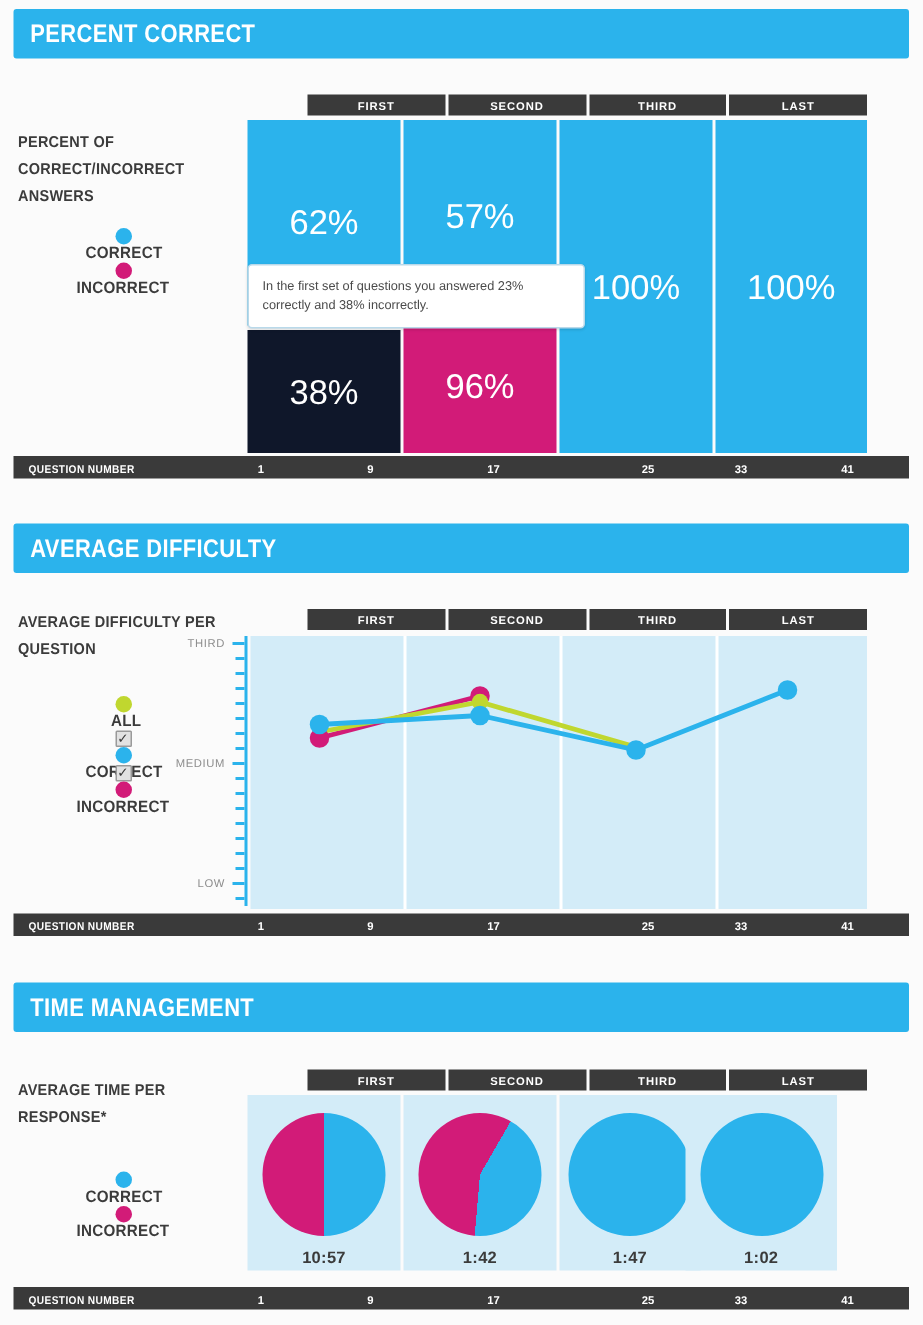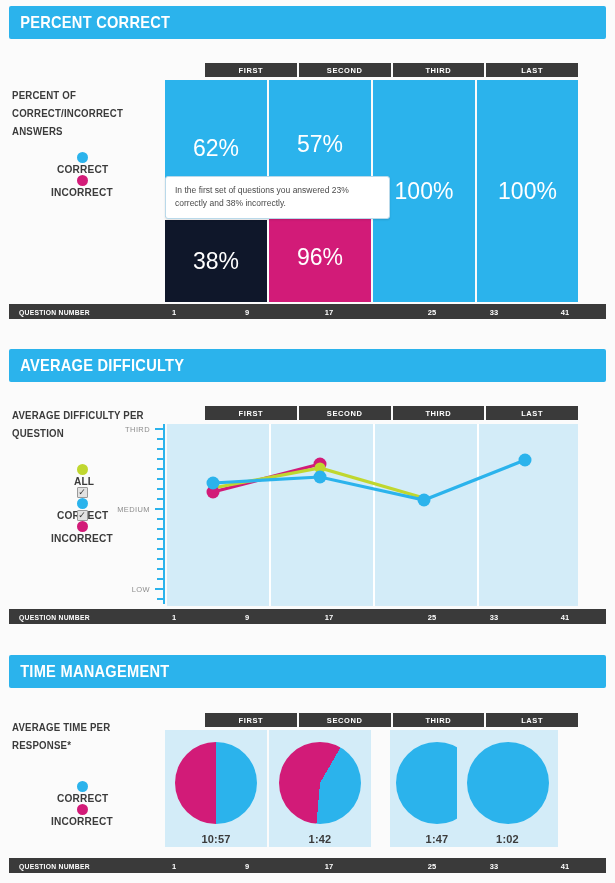--- a/index.html
+++ b/index.html
@@ -402,21 +402,21 @@
          background: conic-gradient(from 180deg, #D21B78 0deg 180deg, #2BB3EC 180deg 360deg);"></div>
     <div class="pie-label">10:57</div>
   </div>
 
   <div class="piecol" style="left:269px; top:730px; width:102px; height:117px">
     <div class="pie" style="width:82px; height:82px;
          background: conic-gradient(from 185deg, #D21B78 0deg 205deg, #2BB3EC 205deg 360deg);"></div>
     <div class="pie-label">1:42</div>
   </div>
 
-  <div class="piecol" style="left:390px; top:730px; width:94px; height:117px">
+  <div class="piecol" style="left:373px; top:730px; width:94px; height:117px">
     <div class="pie" style="width:82px; height:82px; background:#2BB3EC;"></div>
     <div class="pie-label">1:47</div>
   </div>
 
   <div class="piecol" style="left:457px; top:730px; width:101px; height:117px">
     <div class="pie" style="width:82px; height:82px; background:#2BB3EC;"></div>
     <div class="pie-label">1:02</div>
   </div>
 
   <div class="qbar" style="top:858px">

